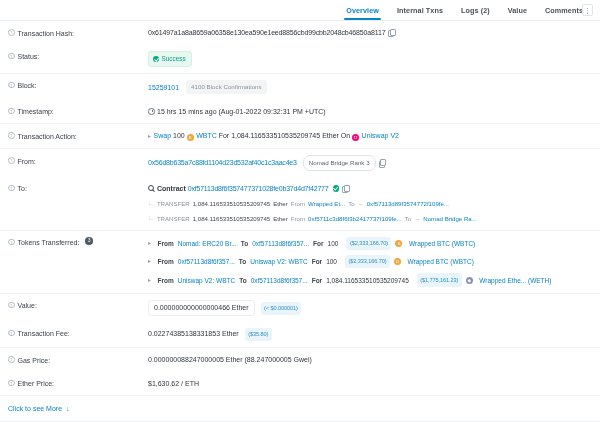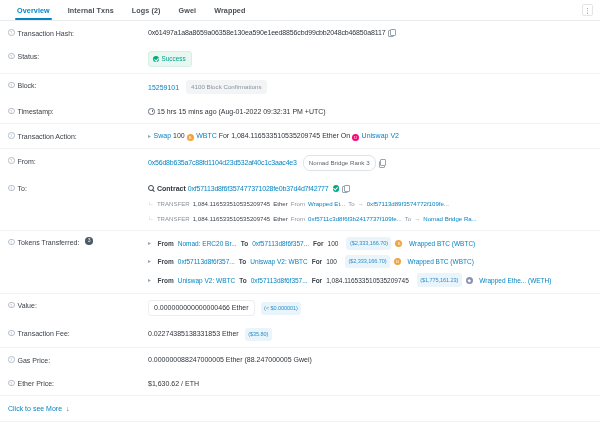--- a/index.html
+++ b/index.html
@@ -11,20 +11,21 @@
     overflow: hidden;
   }
   .card { position: relative; width: 600px; height: 422px; background:#fff; }
 
   
   .tabbar {
     display: flex; align-items: flex-end;
     height: 21px; padding: 0 8px;
     border-bottom: 1px solid #e9ecef;
     position: relative;
+    justify-content: flex-end;
   }
   .tab {
     font-size: 7.2px; color: #495057;
     padding: 0 9px 5px 9px;
     letter-spacing: .1px; white-space: nowrap;
     cursor: pointer; position: relative; font-weight: bold;
   }
   .tab.active { color: #0784c3; font-weight: bold; }
   .tab.active:after {
     content:""; position:absolute; left:7px; right:7px; bottom:0;
@@ -179,22 +180,22 @@
 </style>
 </head>
 <body>
 
 <div class="card">
 
   <div class="tabbar">
     <div class="tab active">Overview</div>
     <div class="tab">Internal Txns</div>
     <div class="tab">Logs (2)</div>
-    <div class="tab">Gwei</div>
-    <div class="tab">Wrapped</div>
+    <div class="tab">Value</div>
+    <div class="tab">Comments</div>
     <div class="kebab">
       <i>⋮</i>
     </div>
   </div>
 
   <div class="rows">
 
     <div class="row">
       <div class="lbl">
         <span class="q">?</span>

